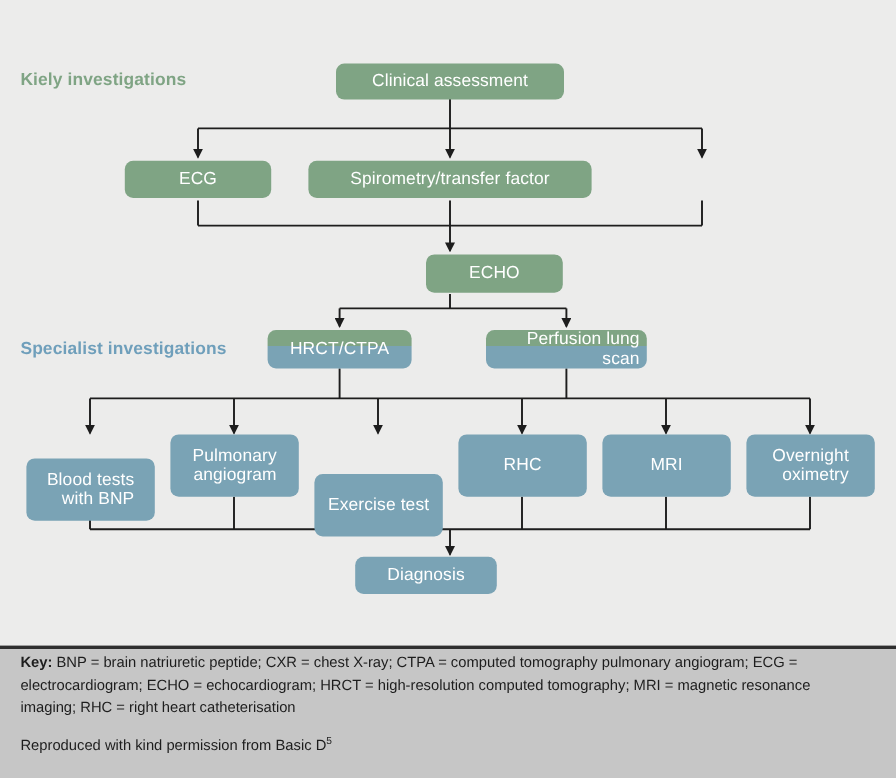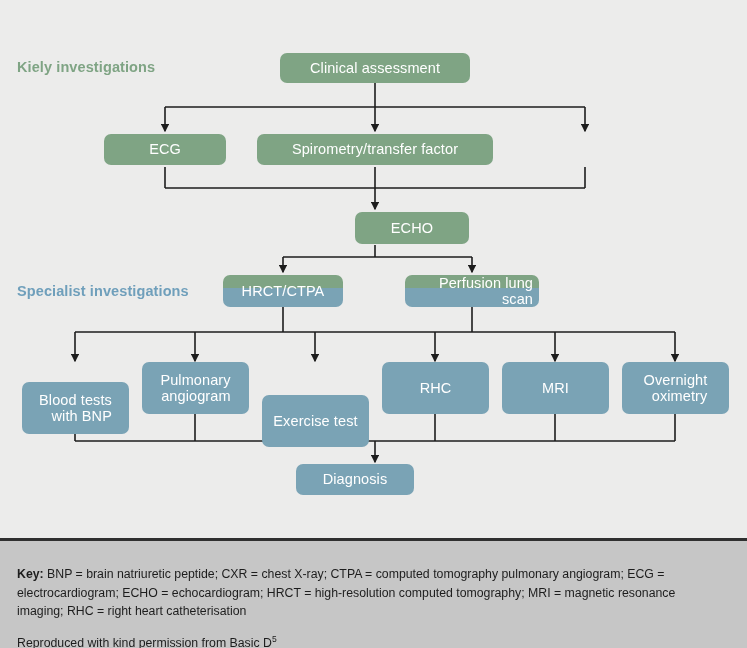--- a/index.html
+++ b/index.html
@@ -47,21 +47,21 @@
   }
   .caption.green-txt{color:#7fa484;}
   .caption.blue-txt{color:#6f9fbb;}
 
   
   #divider{position:absolute;left:0;top:538px;width:747px;height:3px;background:#2f2f2f;}
   #keypanel{
     position:absolute;left:0;top:541px;width:747px;height:107px;
     background:#c6c6c6;
     box-sizing:border-box;
-    padding:24px 17px 0 17px;
+    padding:2px 17px 0 17px;
   }
   #keytext{
     font-size:12.3px;
     line-height:1.52;
     color:#1d1d1d;
     margin:0;
     max-width:700px;
   }
   #keytext b{font-weight:bold;}
   #credit{

